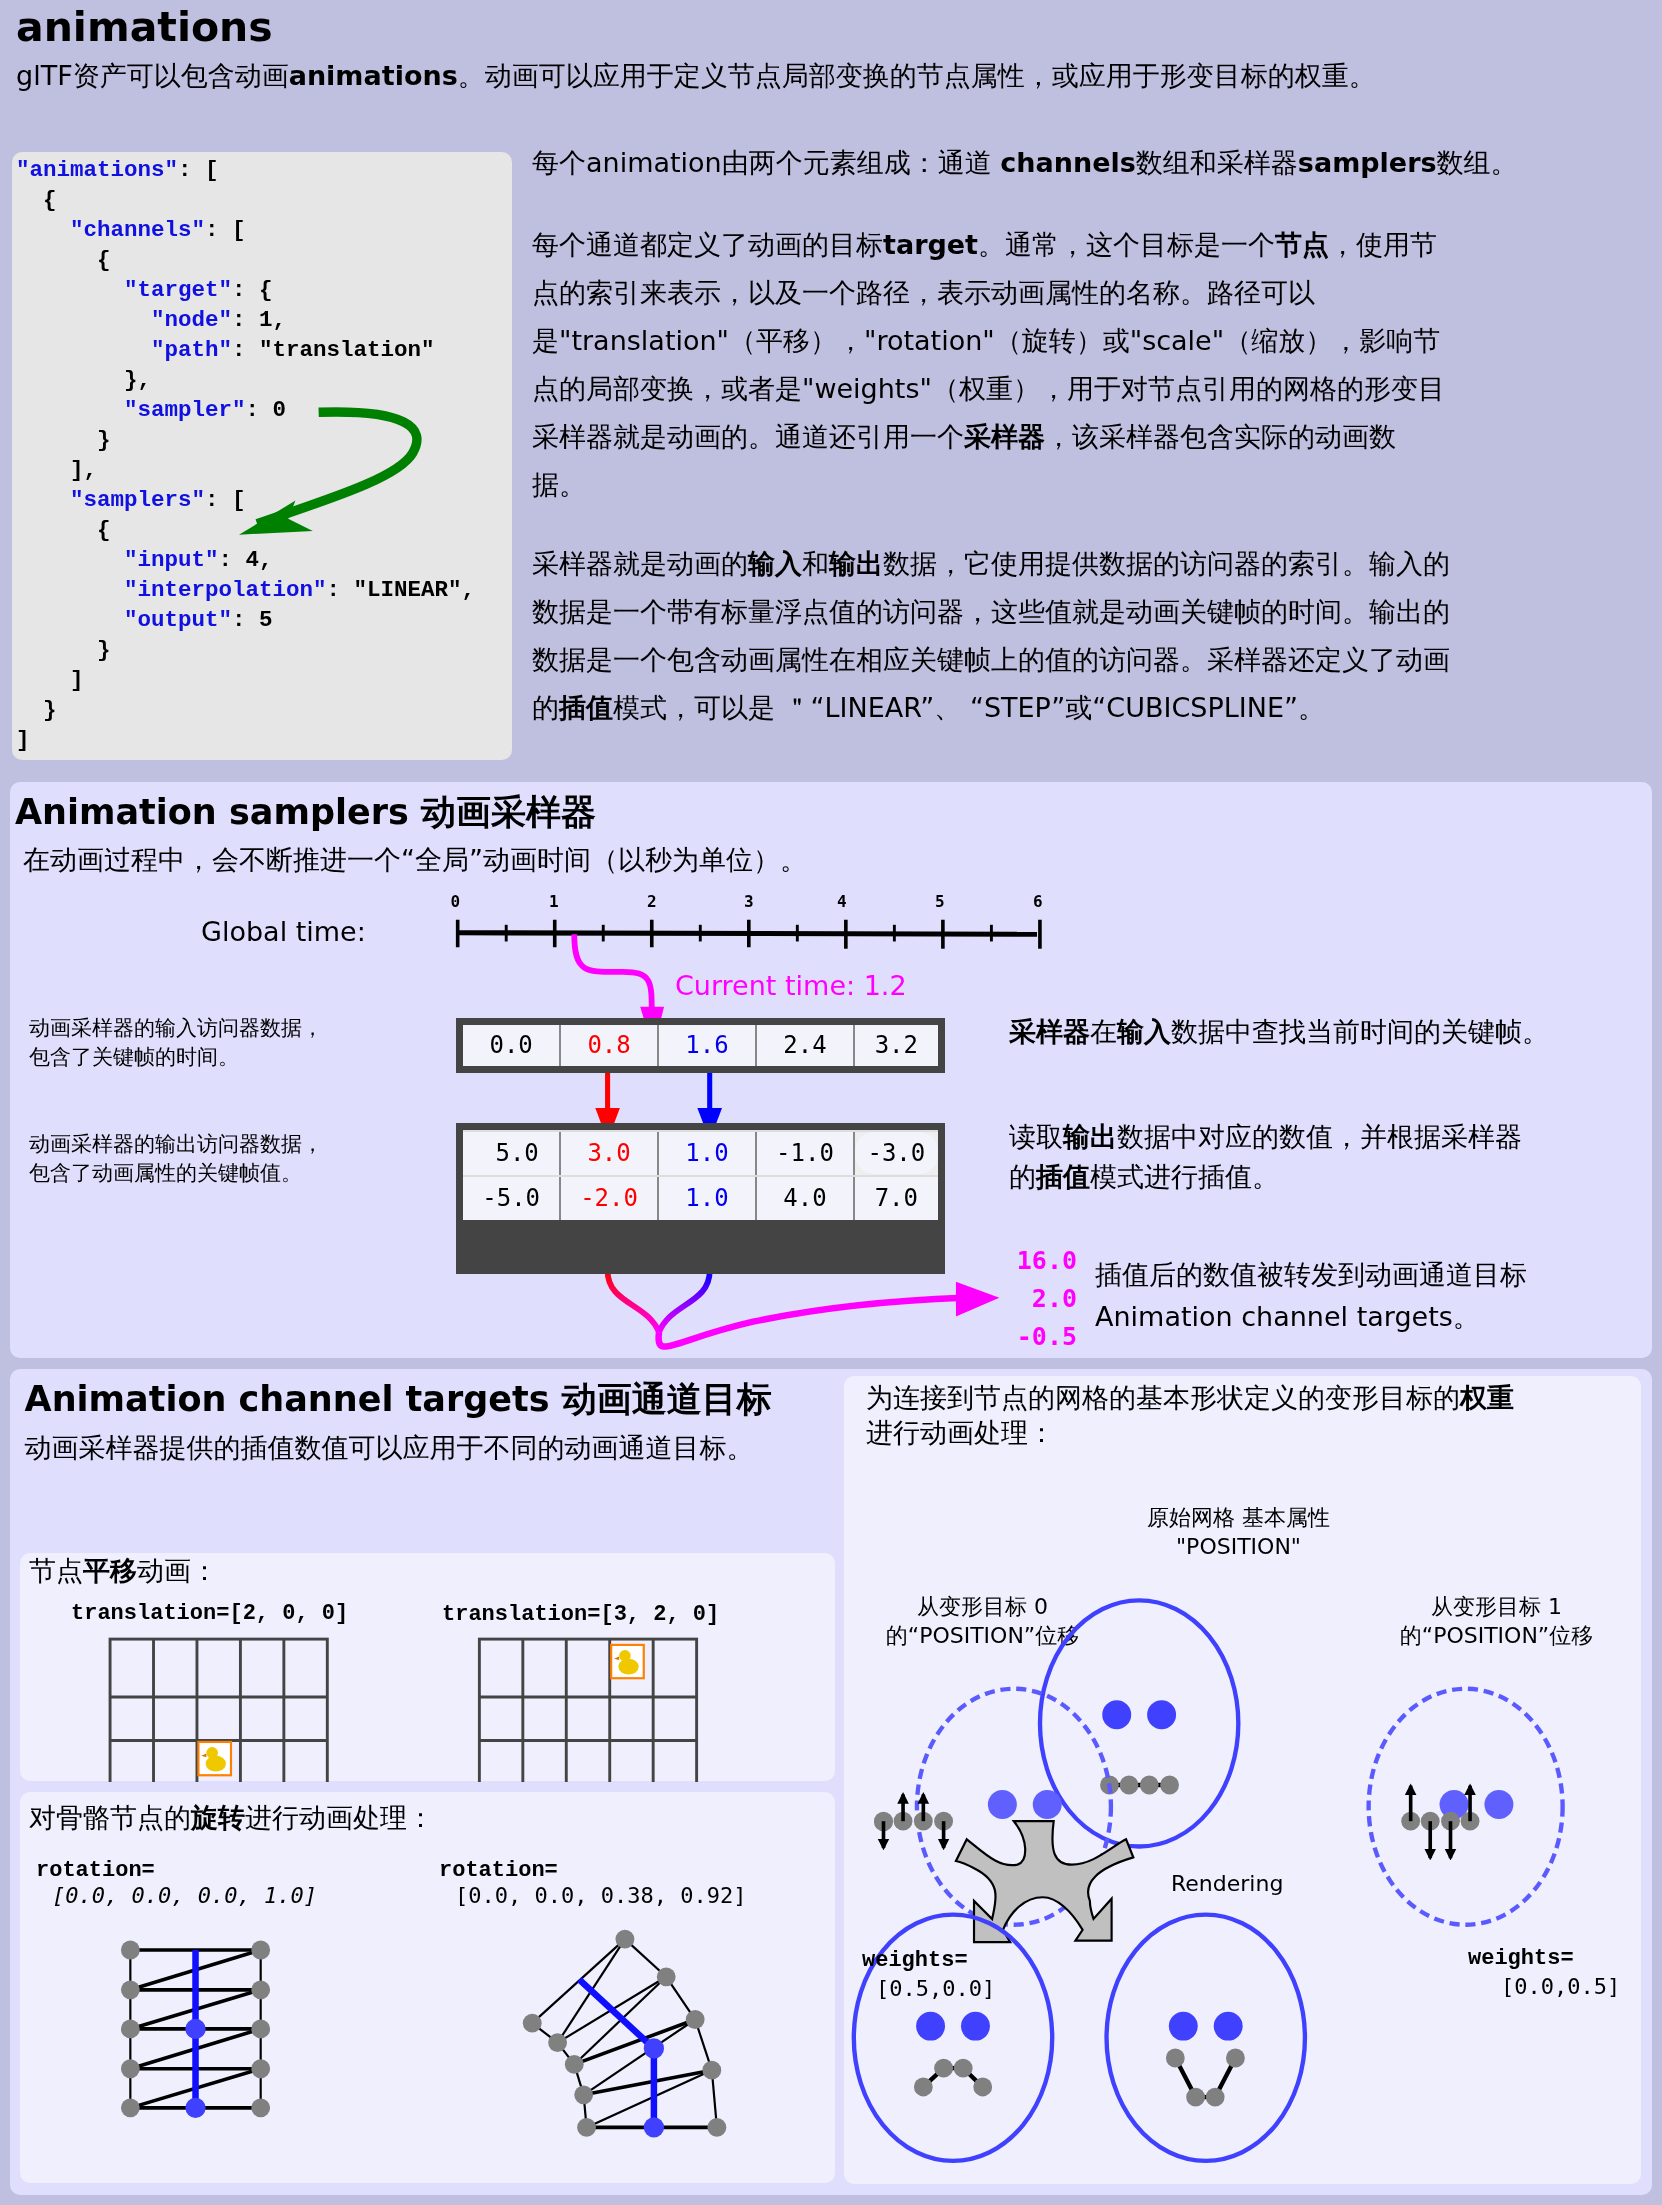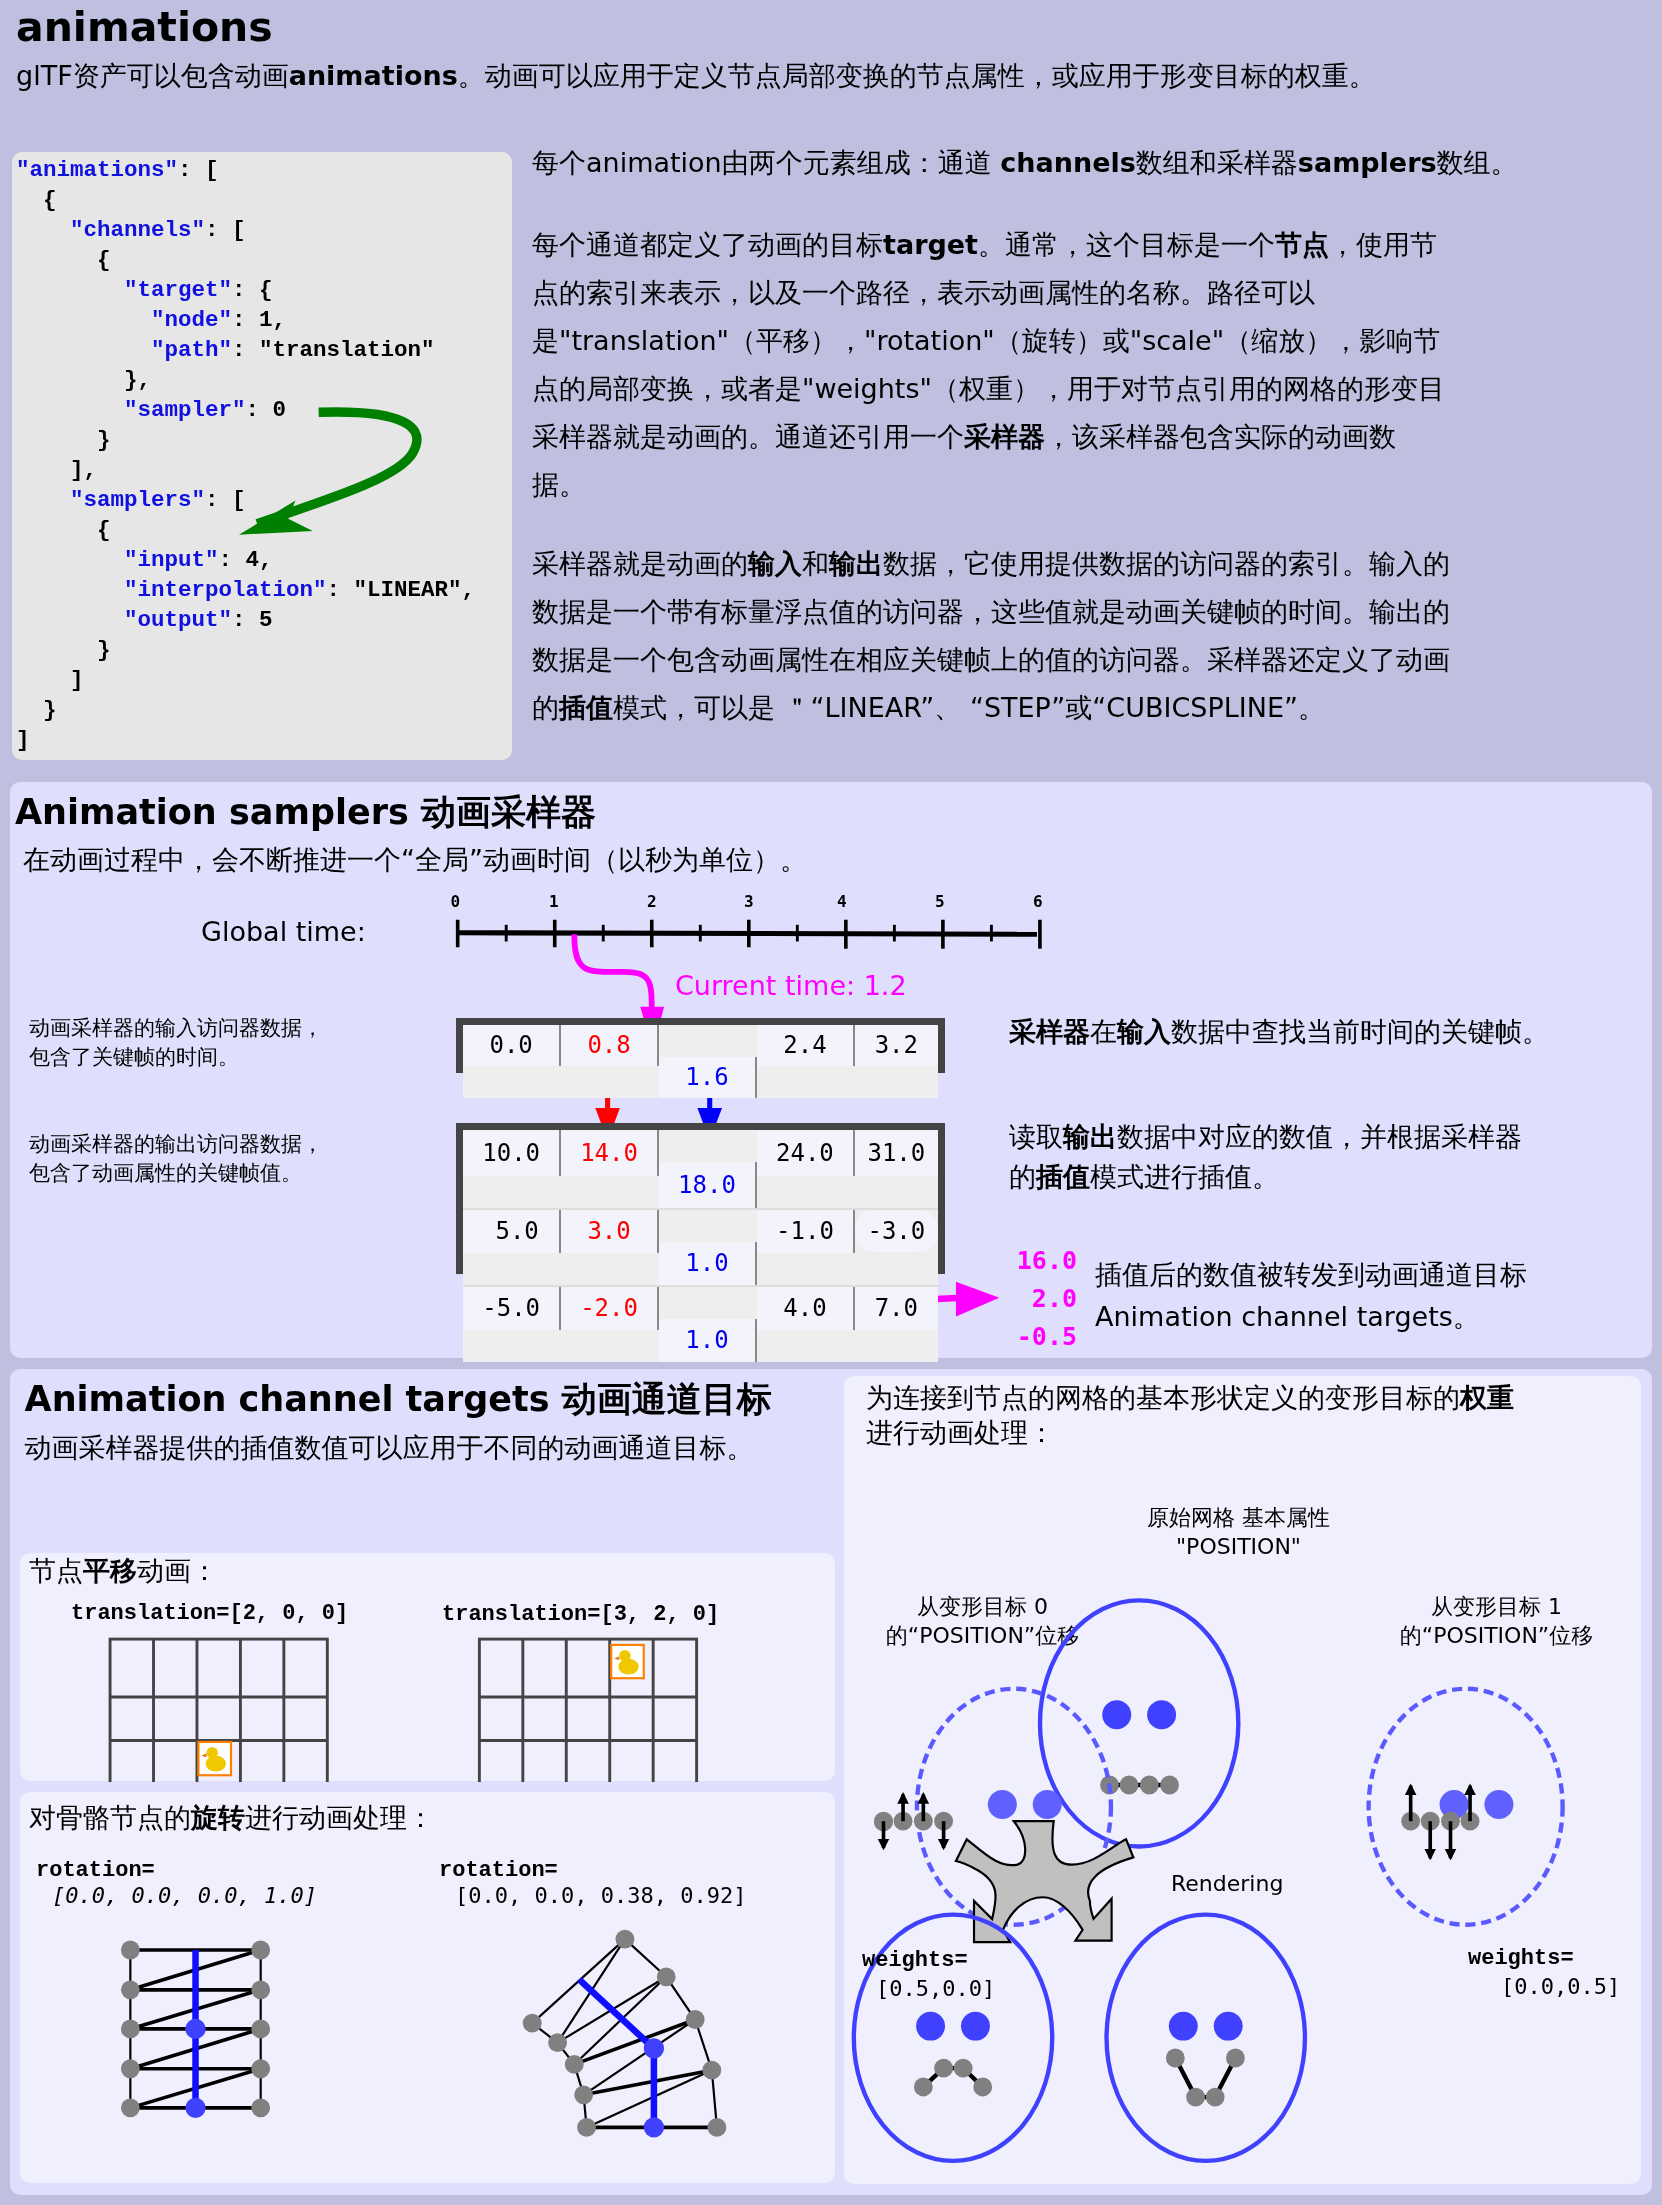--- a/index.html
+++ b/index.html
@@ -24,21 +24,21 @@
   .h2 { font-size: 35px; font-weight: bold; }
   .t37 { font-size: 27px; }
   .t30 { font-size: 21px; line-height: 29px; }
 
   
   .tbl { background: #444; padding: 7.2px; }
   .cellrow { display: flex; background: #eee; }
   .cell { background: #f3f3fb; border-right: 2.9px solid #888; text-align: center; font-family: "DejaVu Sans Mono", monospace; font-size: 24px; }
   .cell:last-child { border-right: none; }
   .red { color: #ff0000; }
-  .blue { color: #0000ee; margin-top: 32px; }
+  .blue { color: #0000ee; }
   .mag { color: #ff00ff; }
 </style>
 </head>
 <body>
 
 <div id="title" class="abs">animations</div>
 <div id="intro" class="abs"><span>glTF资产可以包含动画</span><b>animations</b><span>。动画可以应用于定义节点局部变换的节点属性，或应用于形变目标的权重。</span></div>
 
 <div id="code-box" class="abs"></div>
 <div id="code" class="abs mono"><div><span class="k">"animations"</span><span>: [</span></div><div>  <span>{</span></div><div>    <span class="k">"channels"</span><span>: [</span></div><div>      <span>{</span></div><div>        <span class="k">"target"</span><span>: {</span></div><div>          <span class="k">"node"</span><span>: 1,</span></div><div>          <span class="k">"path"</span><span>: "translation"</span></div><div>        <span>},</span></div><div>        <span class="k">"sampler"</span><span>: 0</span></div><div>      <span>}</span></div><div>    <span>],</span></div><div>    <span class="k">"samplers"</span><span>: [</span></div><div>      <span>{</span></div><div>        <span class="k">"input"</span><span>: 4,</span></div><div>        <span class="k">"interpolation"</span><span>: "LINEAR",</span></div><div>        <span class="k">"output"</span><span>: 5</span></div><div>      <span>}</span></div><div>    <span>]</span></div><div>  <span>}</span></div><div><span>]</span></div></div>
@@ -141,27 +141,20 @@
     <div class="cell" style="width:98px;height:41px;line-height:41px;">0.0</div>
     <div class="cell red" style="width:98px;height:41px;line-height:41px;">0.8</div>
     <div class="cell blue" style="width:98px;height:41px;line-height:41px;">1.6</div>
     <div class="cell" style="width:98px;height:41px;line-height:41px;">2.4</div>
     <div class="cell" style="width:83px;height:41px;line-height:41px;">3.2</div>
   </div>
 </div>
 
 <div class="abs tbl" style="left:456px;top:1123px;width:489px;height:151px;">
   <div id="out-rows">
-      <div class="cellrow">
-        <div class="cell " style="width: 98px; height: 46px; line-height: 46px;">10.0</div>
-        <div class="cell red" style="width: 98px; height: 46px; line-height: 46px;">14.0</div>
-        <div class="cell blue" style="width: 98px; height: 46px; line-height: 46px;">18.0</div>
-        <div class="cell " style="width: 98px; height: 46px; line-height: 46px;">24.0</div>
-        <div class="cell " style="width: 83px; height: 46px; line-height: 46px;">31.0</div>
-      </div>
       <div class="cellrow" style="border-top: 2.9px solid rgb(221, 221, 221);">
         <div class="cell " style="width: 98px; height: 43px; line-height: 43px; padding-left: 12px;">5.0</div>
         <div class="cell red" style="width: 98px; height: 43px; line-height: 43px;">3.0</div>
         <div class="cell blue" style="width: 98px; height: 43px; line-height: 43px;">1.0</div>
         <div class="cell " style="width: 98px; height: 43px; line-height: 43px;">-1.0</div>
         <div class="cell " style="width: 83px; height: 42px; line-height: 43px; border-radius: 19px;">-3.0</div>
       </div>
       <div class="cellrow" style="border-top: 2.9px solid rgb(221, 221, 221);">
         <div class="cell " style="width: 98px; height: 43px; line-height: 43px;">-5.0</div>
         <div class="cell red" style="width: 98px; height: 43px; line-height: 43px;">-2.0</div>

